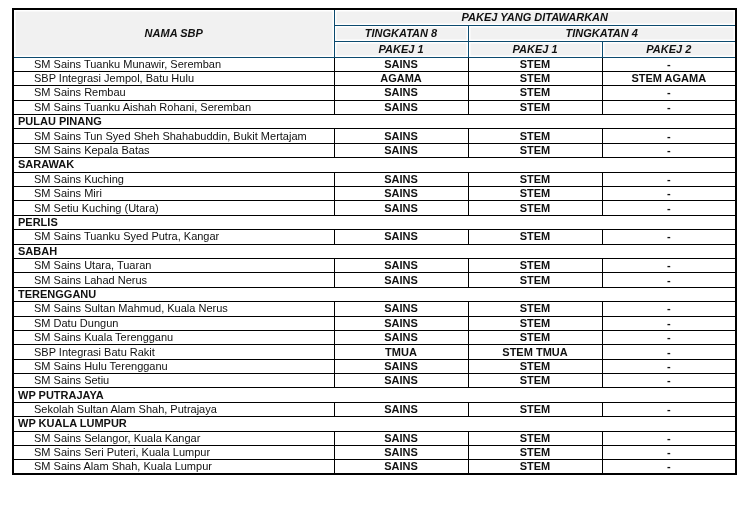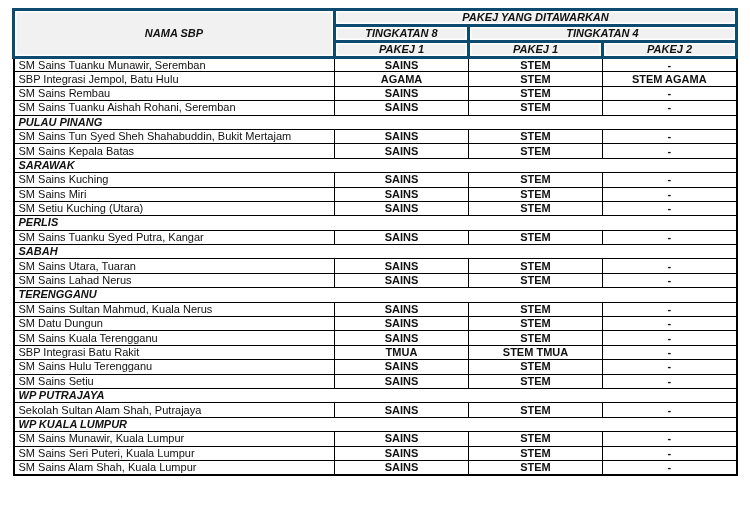--- a/index.html
+++ b/index.html
@@ -18,21 +18,21 @@
     border-collapse: collapse;
     table-layout: fixed;
     width: 723px;
     border: 2px solid #000;
   }
   col.c-name { width: 321px; }
   col.c-v1 { width: 134px; }
   col.c-v2 { width: 134px; }
   col.c-v3 { width: 134px; }
   th {
-    border: 3px solid #0c4a6e;
+    border: 1px solid #0c4a6e;
     background: #f1f1f1;
     font-size: 11px;
     font-weight: bold;
     font-style: italic;
     color: #111;
     text-align: center;
     vertical-align: middle;
     height: 16px;
     padding: 0 20px;
     line-height: 1.1;
@@ -44,33 +44,32 @@
     color: #111;
     height: 14.4px;
     vertical-align: middle;
     line-height: 1;
     background: #fff;
     white-space: nowrap;
     overflow: hidden;
   }
   td.name-cell {
     text-align: left;
-    padding: 0 4px;
+    padding: 0 20px;
     font-weight: normal;
   }
   td.value-cell {
     text-align: center;
     font-weight: bold;
     padding: 0 2px;
   }
   td.section-cell {
     text-align: left;
     padding: 0 4px;
     font-weight: bold;
-    font-style: italic;
   }
 </style>
 </head>
 <body>
 
 <div class="page">
   <table class="sbp-table">
     <colgroup>
       <col class="c-name">
         <col class="c-v1">
@@ -222,21 +221,21 @@
         <tr>
           <td class="name-cell">Sekolah Sultan Alam Shah, Putrajaya</td>
           <td class="value-cell">SAINS</td>
           <td class="value-cell">STEM</td>
           <td class="value-cell">-</td>
         </tr>
         <tr>
           <td colspan="4" class="section-cell">WP KUALA LUMPUR</td>
         </tr>
         <tr>
-          <td class="name-cell">SM Sains Munawir, Kuala Lumpur</td>
+          <td class="name-cell">SM Sains Selangor, Kuala Kangar</td>
           <td class="value-cell">SAINS</td>
           <td class="value-cell">STEM</td>
           <td class="value-cell">-</td>
         </tr>
         <tr>
           <td class="name-cell">SM Sains Seri Puteri, Kuala Lumpur</td>
           <td class="value-cell">SAINS</td>
           <td class="value-cell">STEM</td>
           <td class="value-cell">-</td>
         </tr>

